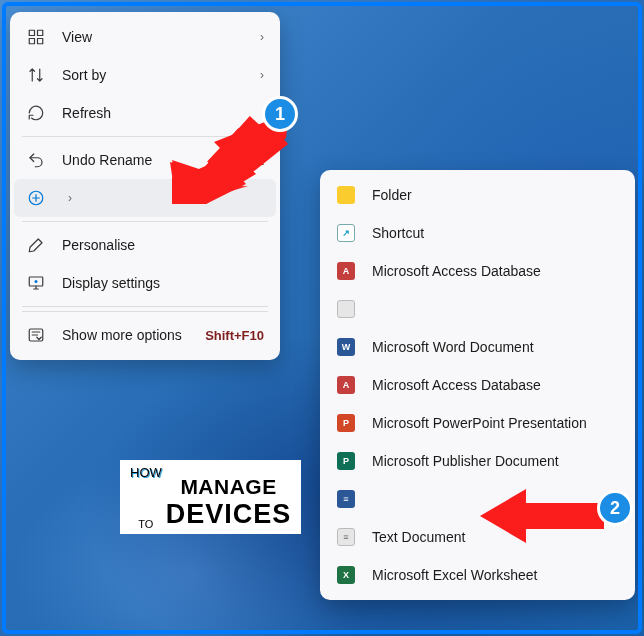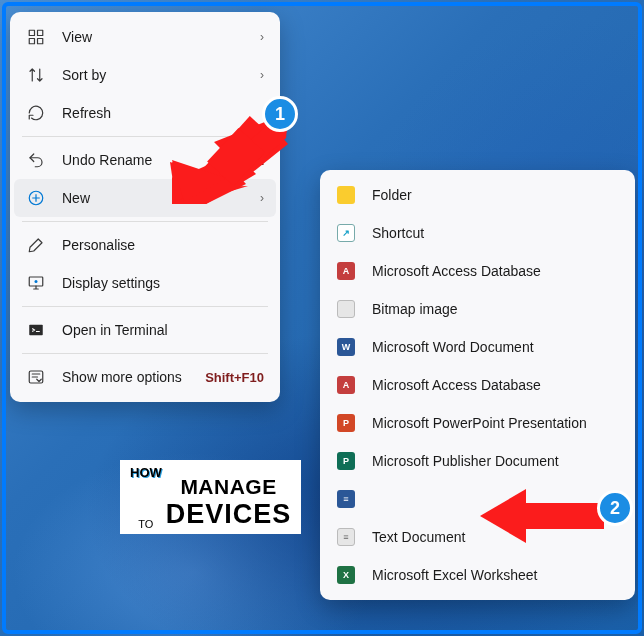--- a/index.html
+++ b/index.html
@@ -133,21 +133,21 @@
 
   .logo-box {
     position:absolute;
     bottom:102px; left:120px;
     background:#fff;
     padding:6px 10px 4px 10px;
     text-align:center;
     z-index:30;
   }
   .logo-box .row1 { display:flex; align-items:flex-end; gap:4px;}
-  .logo-box .how { font-size:13px; font-weight:700; line-height:1; text-shadow:1px 1px 0 #2aa0e0;}
+  .logo-box .how { font-size:13px; font-weight:400; line-height:1; text-shadow:1px 1px 0 #2aa0e0;}
   .logo-box .to { font-size:11px; font-weight:400;margin-top:39px;}
   .logo-box .manage { font-size:21px; font-weight:700; letter-spacing:0.5px;}
   .logo-box .devices { font-size:27px; font-weight:900; letter-spacing:1px;}
 </style>
 </head>
 <body>
 
 <div class="wallpaper-swoosh"></div>
 
 <div class="ctx-menu ctx-primary">
@@ -193,21 +193,20 @@
         <span class="lbl">Undo Rename</span>
         <span class="short">Ctrl+Z</span>
       </div>
       <div class="menu-item hovered">
         <span class="ico">
           <svg width="18" height="18" viewBox="0 0 24 24" stroke="#0078d4" stroke-width="1.6" fill="none">
             <circle cx="12" cy="12" r="9"></circle>
             <path d="M12 7v10M7 12h10"></path>
           </svg>
         </span>
-        <span class="lbl">New</span>
         <span class="chev">›</span>
       </div>
       <div class="sep"></div>
       <div class="menu-item">
         <span class="ico">
           <svg width="18" height="18" viewBox="0 0 24 24" stroke="#3a3a3a" stroke-width="1.6" fill="none" stroke-linecap="round" stroke-linejoin="round">
             <path d="M15 4l5 5L9 20l-6 1 1-6z"></path>
           </svg>
         </span>
         <span class="lbl">Personalise</span>
@@ -216,29 +215,20 @@
         <span class="ico">
           <svg width="18" height="18" viewBox="0 0 24 24" stroke="#3a3a3a" stroke-width="1.6" fill="none" stroke-linecap="round" stroke-linejoin="round">
             <rect x="3" y="4" width="18" height="12" rx="1"></rect>
             <path d="M9 20h6M12 16v4"></path>
             <circle cx="12" cy="10" r="2" fill="#0078d4" stroke="none"></circle>
           </svg>
         </span>
         <span class="lbl">Display settings</span>
       </div>
       <div class="sep"></div>
-      <div class="menu-item">
-        <span class="ico">
-          <svg width="18" height="18" viewBox="0 0 24 24">
-            <rect x="3" y="5" width="18" height="14" rx="1" fill="#2a2a2a"></rect>
-            <path d="M7 10l3 2-3 2M12 14h5" stroke="#fff" stroke-width="1.5" fill="none"></path>
-          </svg>
-        </span>
-        <span class="lbl">Open in Terminal</span>
-      </div>
       <div class="sep"></div>
       <div class="menu-item">
         <span class="ico">
           <svg width="18" height="18" viewBox="0 0 24 24" stroke="#3a3a3a" stroke-width="1.6" fill="none" stroke-linecap="round" stroke-linejoin="round">
             <rect x="3" y="4" width="18" height="16" rx="2"></rect>
             <path d="M7 8h10M7 12h7"></path>
             <path d="M13 15l3 3 3-3"></path>
           </svg>
         </span>
         <span class="lbl">Show more options</span>
@@ -264,21 +254,20 @@
       <div class="menu-item">
         <span class="ico">
           <span class="tile red">A</span>
         </span>
         <span class="lbl">Microsoft Access Database</span>
       </div>
       <div class="menu-item">
         <span class="ico">
           <span class="tile gray"></span>
         </span>
-        <span class="lbl">Bitmap image</span>
       </div>
       <div class="menu-item">
         <span class="ico">
           <span class="tile blue">W</span>
         </span>
         <span class="lbl">Microsoft Word Document</span>
       </div>
       <div class="menu-item">
         <span class="ico">
           <span class="tile red">A</span>

